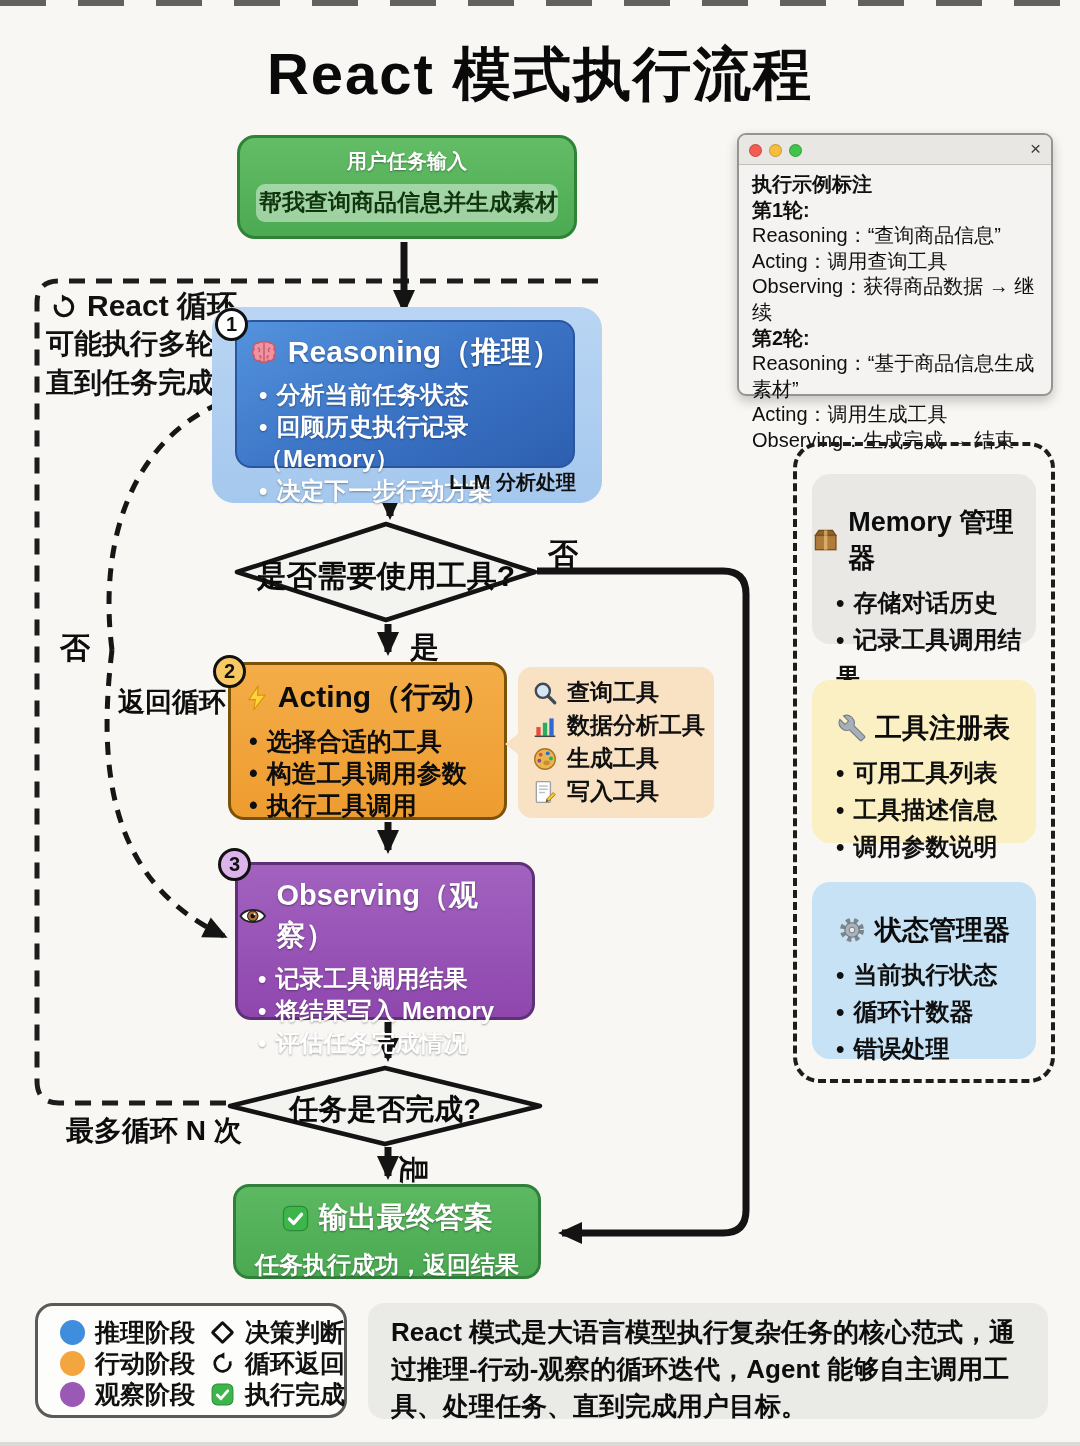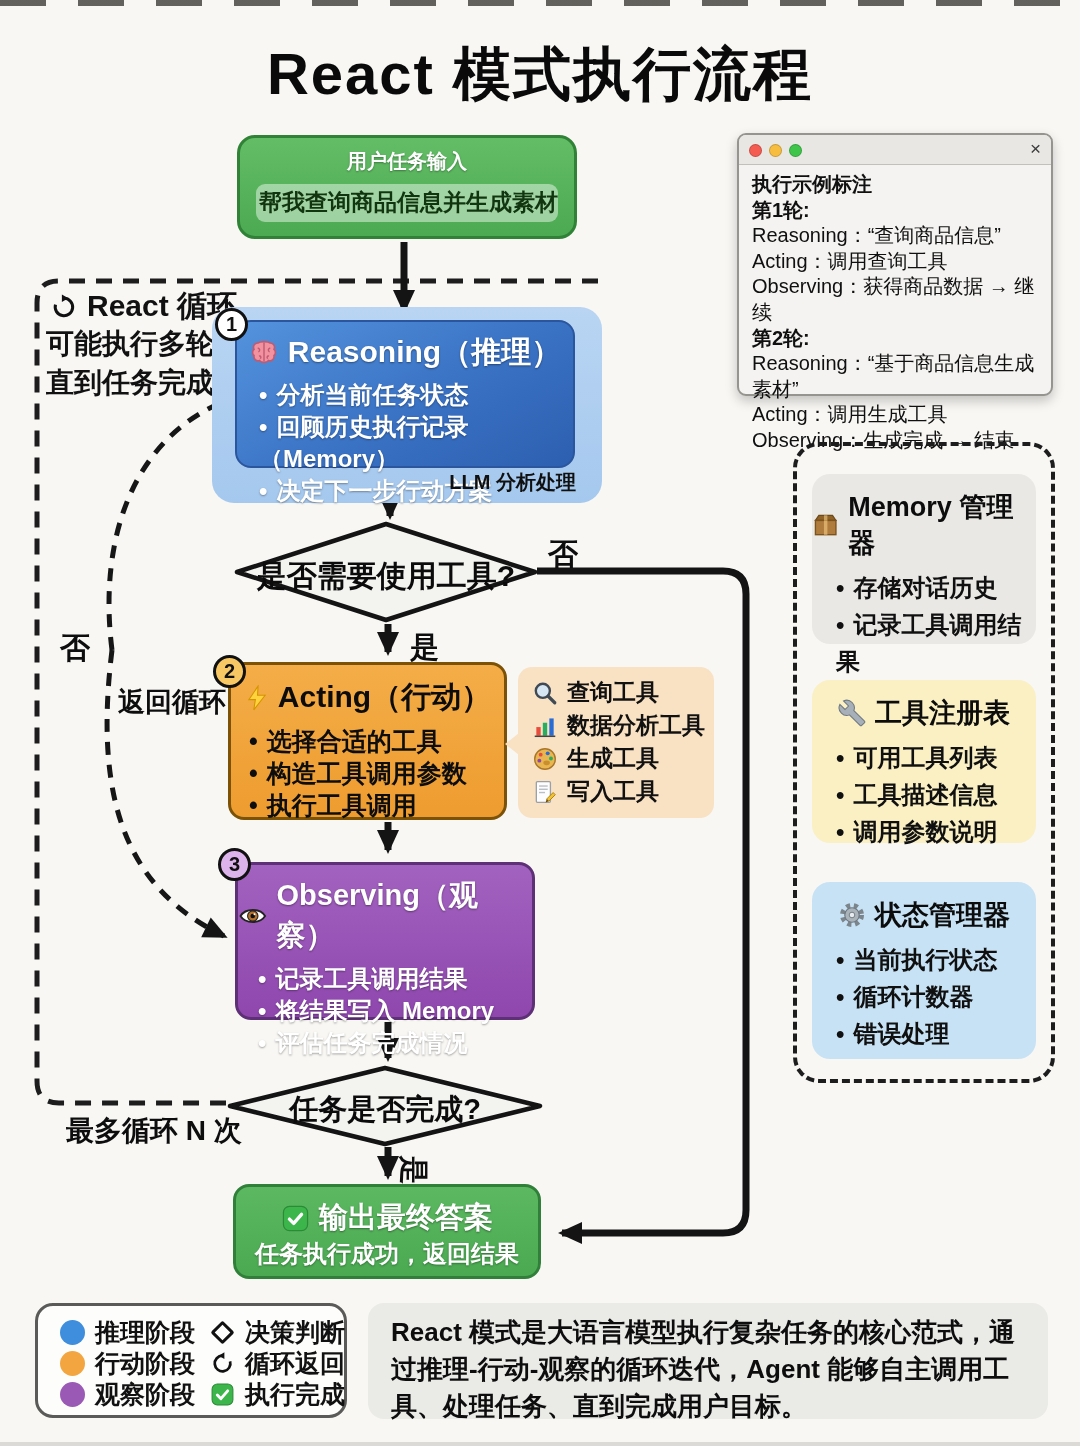--- a/index.html
+++ b/index.html
@@ -100,28 +100,28 @@
   
   .dtext { text-align:center; font-weight:800; color:#0b0b0b; }
   .d1text { left:255px; top:556px; width:262px; font-size:30px; }
   .d2text { left:250px; top:1090px; width:270px; font-size:29px; }
 
   
   .output { left:233px; top:1184px; width:308px; height:95px;
     background:linear-gradient(180deg,#5cb961,#4aa951); border:3px solid #30803a; border-radius:16px; }
   .output .ttl { margin-top:11px; display:flex; justify-content:center; align-items:center; gap:9px;
     color:#fff; font-size:29px; font-weight:800; text-shadow:0 1px 2px rgba(0,0,0,.4); }
-  .output .sub { margin-top:0; text-align:center; color:#fff; font-size:24px; font-weight:700;
+  .output .sub { margin-top:11px; text-align:center; color:#fff; font-size:24px; font-weight:700;
     text-shadow:0 1px 2px rgba(0,0,0,.35); }
 
   
   .right-frame { left:793px; top:442px; width:262px; height:641px;
     border:4px dashed #1d1d1d; border-radius:26px; }
   .panel { position:absolute; left:15px; width:224px; border-radius:18px; }
-  .panel .ttl { padding-top:15px; display:flex; justify-content:center; align-items:center; gap:9px;
+  .panel .ttl { padding-top:30px; display:flex; justify-content:center; align-items:center; gap:9px;
     font-size:27px; font-weight:800; color:#0c0c0c; }
   .panel .blts { margin:8px 0 0 24px; }
   .panel .blt { color:#101010; text-shadow:none; font-size:24px; line-height:37px; }
   .panel.memory { top:28px; height:170px; background:#e9e8e5; }
   .panel.registry { top:234px; height:163px; background:#faf0c4; }
   .panel.state { top:436px; height:177px; background:#c7e2f4; }
 
   
   .legend { left:35px; top:1303px; width:312px; height:115px; background:#fdfdfb;
     border:3px solid #5a5a58; border-radius:18px; padding:11px 0 0 22px;

